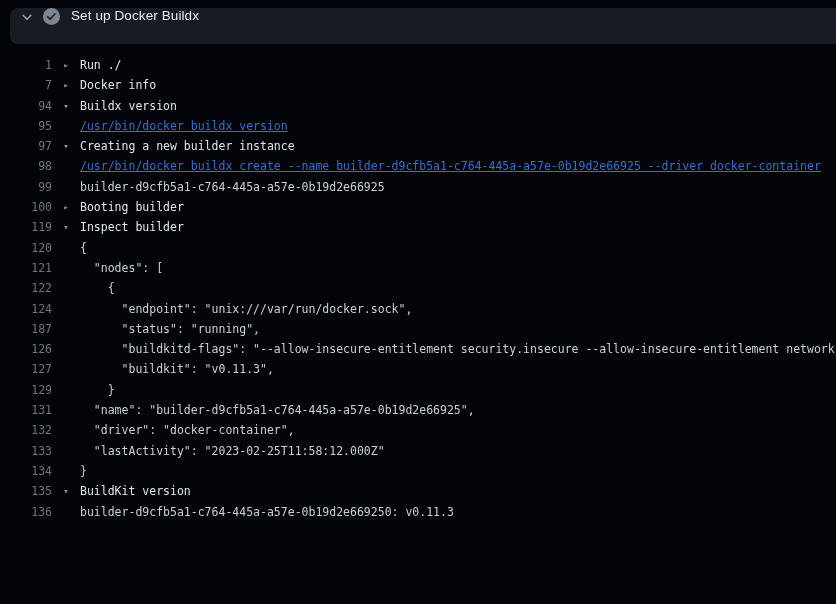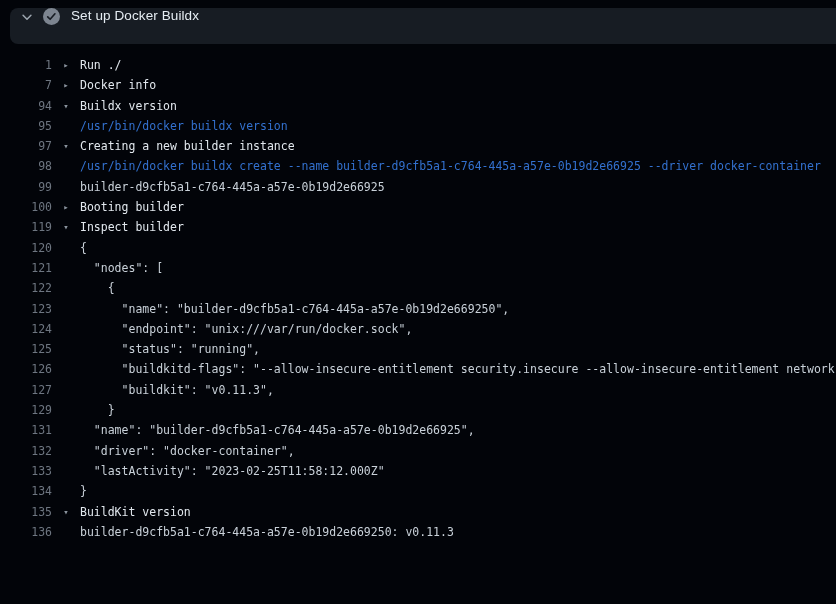--- a/index.html
+++ b/index.html
@@ -74,21 +74,21 @@
   .tgl{
     flex:0 0 28px;
     text-align:center;
     color:var(--triangle-color);
     font-size:9px;
   }
   .row.group .tgl{cursor:pointer;}
   .txt{flex:1 1 auto;overflow:hidden;}
   .row.group .txt{color:var(--group-title-color);cursor:pointer;}
   .row.output .txt{color:var(--output-color);}
-  .row.command .txt{color:var(--command-color);}
+  .row.command .txt{color:var(--command-color);text-decoration:underline;}
 </style>
 </head>
 <body>
 
 <div class="step-header">
   <span class="chev">
     <svg width="14" height="14" viewBox="0 0 16 16" fill="none">
       <path d="M3.5 6l4.5 4.5L12.5 6" stroke="currentColor" stroke-width="1.7" stroke-linecap="round" stroke-linejoin="round"></path>
     </svg>
   </span>
@@ -107,23 +107,22 @@
       <div class="row group"><span class="num">94</span><span class="tgl">▾</span><span class="txt">Buildx version</span></div>
       <div class="row command"><span class="num">95</span><span class="tgl"></span><span class="txt">/usr/bin/docker buildx version</span></div>
       <div class="row group"><span class="num">97</span><span class="tgl">▾</span><span class="txt">Creating a new builder instance</span></div>
       <div class="row command"><span class="num">98</span><span class="tgl"></span><span class="txt">/usr/bin/docker buildx create --name builder-d9cfb5a1-c764-445a-a57e-0b19d2e66925 --driver docker-container</span></div>
       <div class="row output"><span class="num">99</span><span class="tgl"></span><span class="txt">builder-d9cfb5a1-c764-445a-a57e-0b19d2e66925</span></div>
       <div class="row group"><span class="num">100</span><span class="tgl">▸</span><span class="txt">Booting builder</span></div>
       <div class="row group"><span class="num">119</span><span class="tgl">▾</span><span class="txt">Inspect builder</span></div>
       <div class="row output"><span class="num">120</span><span class="tgl"></span><span class="txt">{</span></div>
       <div class="row output"><span class="num">121</span><span class="tgl"></span><span class="txt">  "nodes": [</span></div>
       <div class="row output"><span class="num">122</span><span class="tgl"></span><span class="txt">    {</span></div>
-      <div class="row output"><span class="num">123</span><span class="tgl"></span><span class="txt">      "name": "builder-d9cfb5a1-c764-445a-a57e-0b19d2e669250",</span></div>
       <div class="row output"><span class="num">124</span><span class="tgl"></span><span class="txt">      "endpoint": "unix:///var/run/docker.sock",</span></div>
-      <div class="row output"><span class="num">125</span><span class="tgl"></span><span class="txt">      "status": "running",</span></div>
+      <div class="row output"><span class="num">187</span><span class="tgl"></span><span class="txt">      "status": "running",</span></div>
       <div class="row output"><span class="num">126</span><span class="tgl"></span><span class="txt">      "buildkitd-flags": "--allow-insecure-entitlement security.insecure --allow-insecure-entitlement network.host",</span></div>
       <div class="row output"><span class="num">127</span><span class="tgl"></span><span class="txt">      "buildkit": "v0.11.3",</span></div>
       <div class="row output"><span class="num">129</span><span class="tgl"></span><span class="txt">    }</span></div>
       <div class="row output"><span class="num">131</span><span class="tgl"></span><span class="txt">  "name": "builder-d9cfb5a1-c764-445a-a57e-0b19d2e66925",</span></div>
       <div class="row output"><span class="num">132</span><span class="tgl"></span><span class="txt">  "driver": "docker-container",</span></div>
       <div class="row output"><span class="num">133</span><span class="tgl"></span><span class="txt">  "lastActivity": "2023-02-25T11:58:12.000Z"</span></div>
       <div class="row output"><span class="num">134</span><span class="tgl"></span><span class="txt">}</span></div>
       <div class="row group"><span class="num">135</span><span class="tgl">▾</span><span class="txt">BuildKit version</span></div>
       <div class="row output"><span class="num">136</span><span class="tgl"></span><span class="txt">builder-d9cfb5a1-c764-445a-a57e-0b19d2e669250: v0.11.3</span></div>
     </div>

